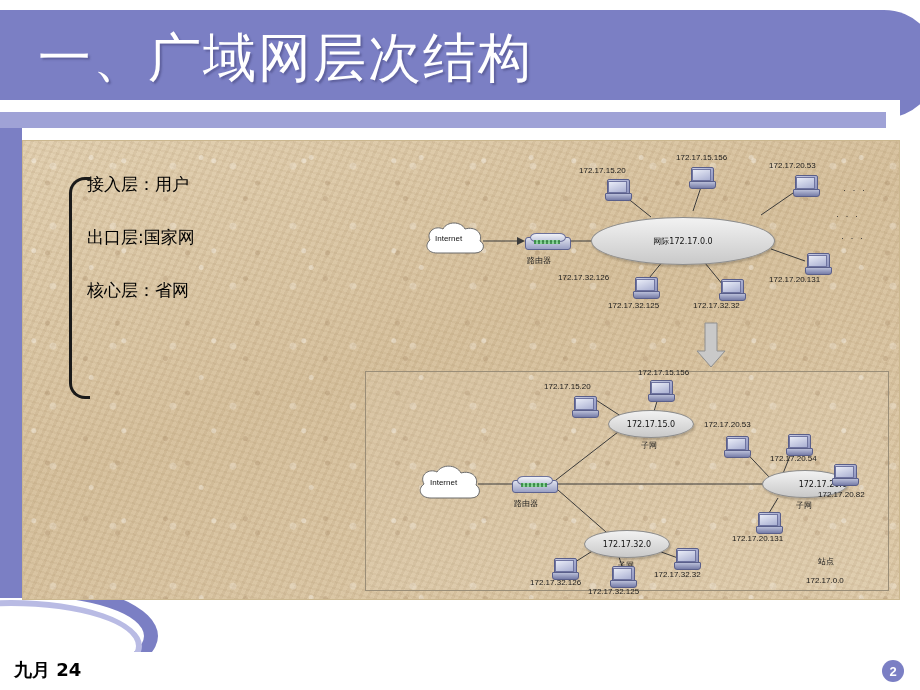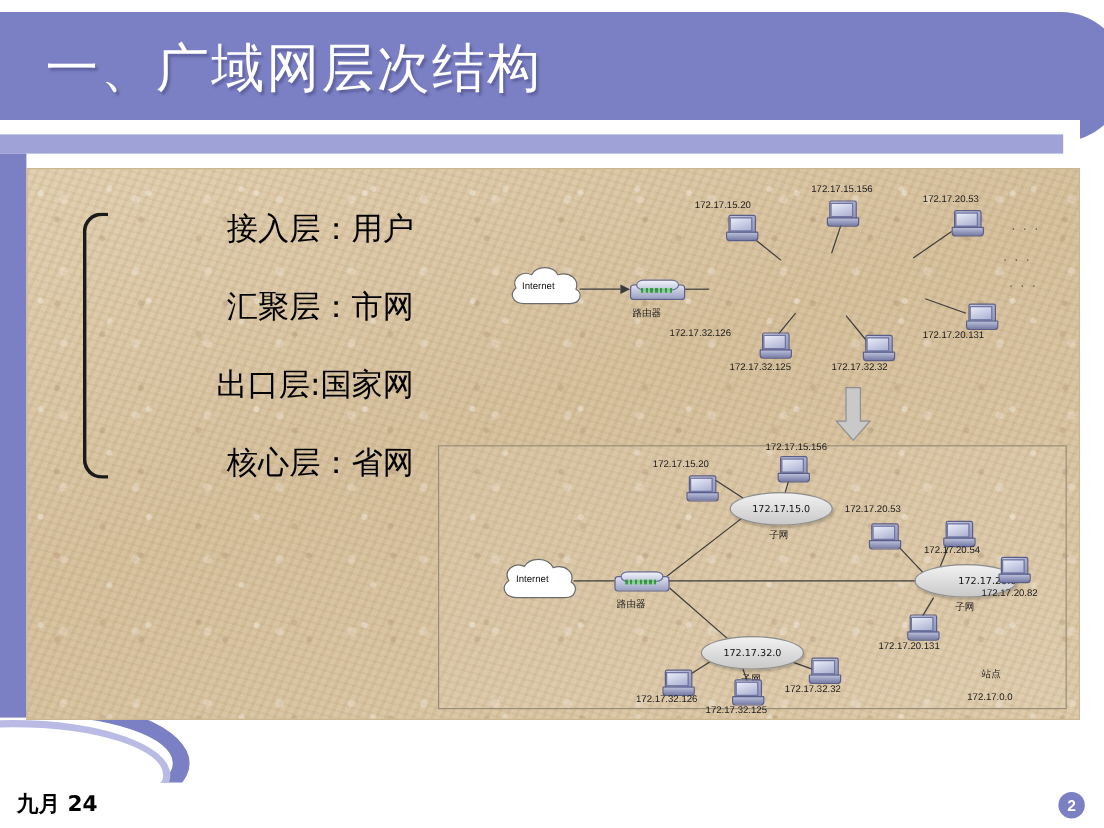--- a/index.html
+++ b/index.html
@@ -28,21 +28,21 @@
     position:absolute;left:0;top:100px;width:900px;height:22px;
     background:#ffffff;border-radius:0 0 0 0;
   }
   .title-band .shadow-sweep{
     position:absolute;left:0;top:112px;width:886px;height:16px;
     background:#9fa2d6;
   }
   .slide-title{
     position:absolute;left:38px;top:34px;
     font-family:"DejaVu Sans", sans-serif;
-    font-size:44px;line-height:48px;color:#ffffff;letter-spacing:2px;
+    font-size:53px;line-height:48px;color:#ffffff;letter-spacing:2px;
     font-weight:400;
     text-shadow:2px 2px 2px rgba(60,60,110,.45);
   }
 
   
   .spine{
     position:absolute;left:0;top:128px;width:22px;height:470px;background:#7b7fc4;
   }
   .bottom-curve{
     position:absolute;left:0;bottom:38px;width:200px;height:60px;overflow:hidden;
@@ -83,21 +83,21 @@
   }
 
   
   .left-list{position:absolute;left:52px;top:32px;width:270px;}
   .brace{
     position:absolute;left:-6px;top:4px;width:18px;height:216px;
     border:3px solid #1a1a1a;border-right:none;border-radius:16px 0 0 16px;
   }
   .list-line{
     font-family:"DejaVu Sans", sans-serif;
-    font-size:26px;color:#000;margin:0 0 30px 12px;white-space:nowrap;text-align:right;
+    font-size:17px;color:#000;margin:0 0 30px 12px;white-space:nowrap;
   }
   .refer{
     position:absolute;left:56px;top:338px;
     font-family:"DejaVu Sans", sans-serif;
     font-size:26px;color:#000;white-space:nowrap;
   }
 
   
   .diag{position:absolute;}
   .lbl{
@@ -197,21 +197,20 @@
     <div class="c1"></div>
     <div class="c2"></div>
   </div>
 
   <div class="content">
 
 
     <div class="left-list">
       <div class="brace"></div>
       <div class="list-line">接入层：用户</div>
-      <div class="list-line">汇聚层：市网</div>
       <div class="list-line">出口层:国家网</div>
       <div class="list-line">核心层：省网</div>
     </div>
 
     <div class="diag" style="left:370px;top:8px;width:500px;height:200px;">
 
       <svg width="500" height="200">
 
         <line x1="90" y1="92" x2="124" y2="92" stroke="#3b3b3b" stroke-width="1"></line>
         <polygon points="124,88 132,92 124,96" fill="#3b3b3b"></polygon>
@@ -233,20 +232,23 @@
         <div class="cloud-txt" style="left:14px;top:15px;">Internet</div>
       </div>
 
       <div class="router" style="left:132px;top:84px;">
         <div class="body"></div>
         <div class="top"></div>
         <div class="leds"></div>
       </div>
       <div class="lbl cn" style="left:134px;top:106px;">路由器</div>
 
+      <div class="ellipse" style="left:198px;top:68px;width:182px;height:46px;">
+        <span>网际172.17.0.0</span>
+      </div>
 
       <div class="pc" style="left:296px;top:18px;">
         <div class="mon"></div>
           <div class="scr"></div>
           <div class="base"></div>
       </div>
       <div class="lbl" style="left:283px;top:4px;">172.17.15.156</div>
 
       <div class="pc" style="left:212px;top:30px;">
         <div class="mon"></div>

